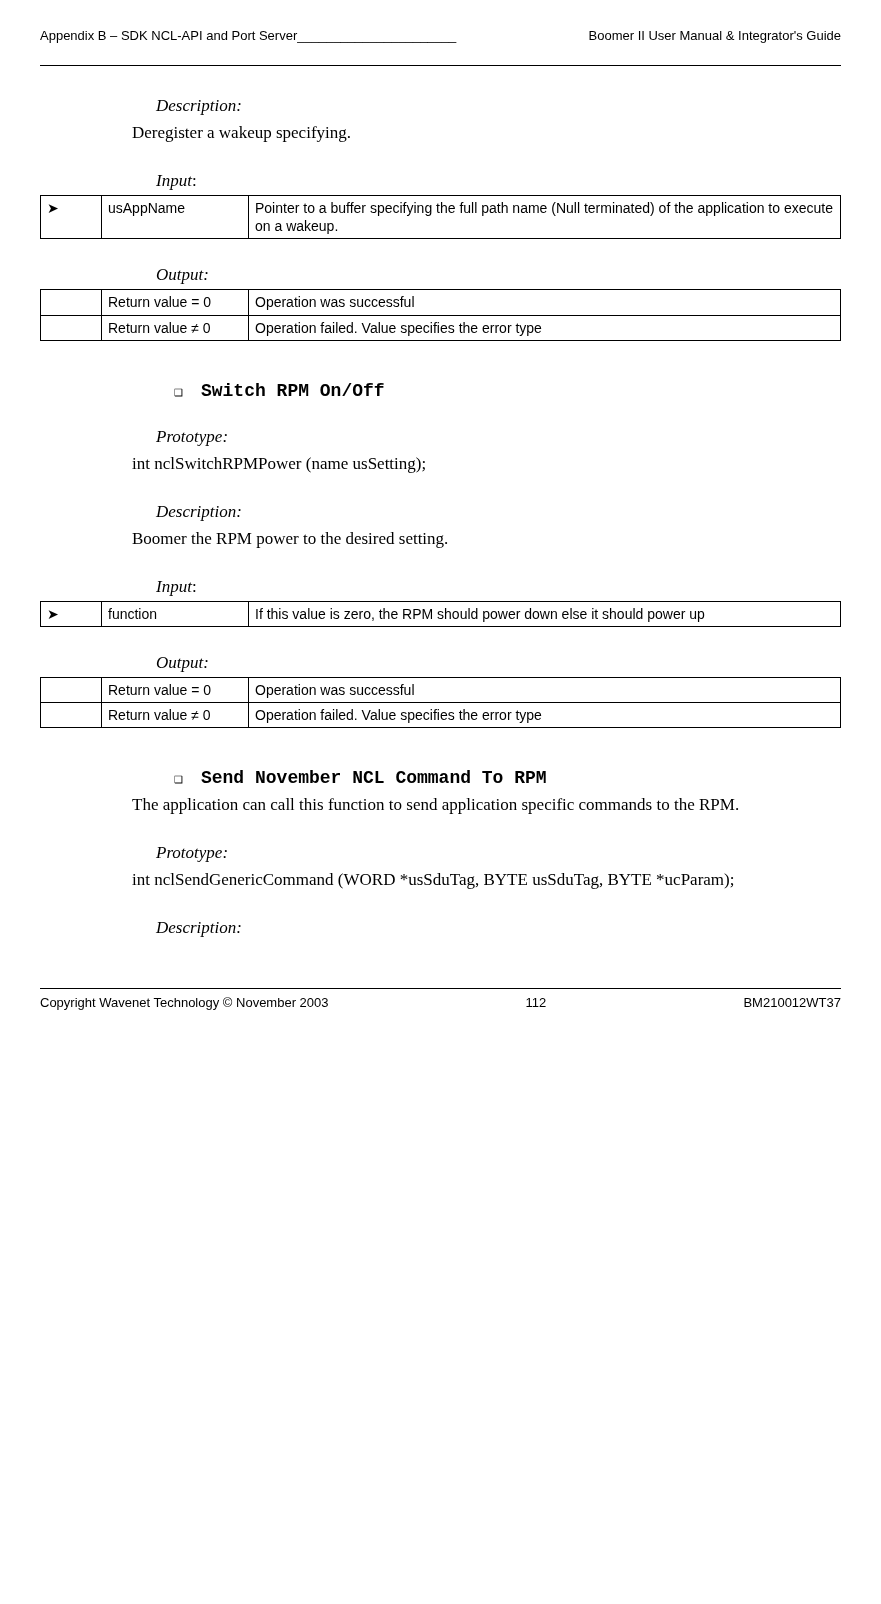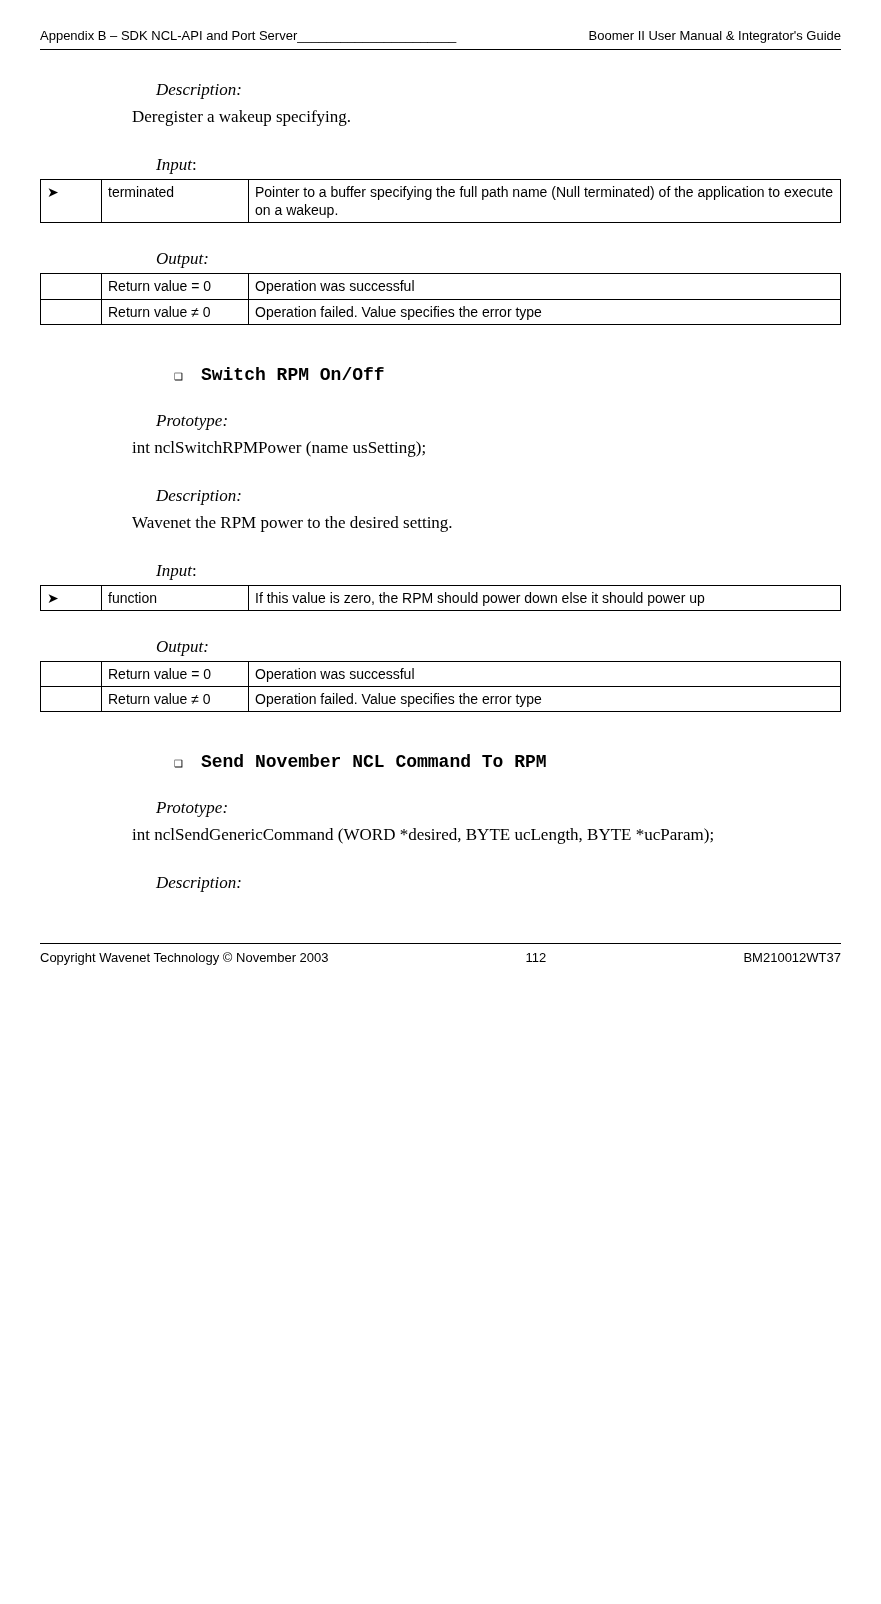--- a/index.html
+++ b/index.html
@@ -10,21 +10,21 @@
     color: #000;
     background: #fff;
     width: 801px;
   }
   .header-line {
     font-family: Arial, Helvetica, sans-serif;
     font-size: 13px;
     display: flex;
     justify-content: space-between;
     white-space: nowrap;
-    margin-bottom: 6px;
+    margin-bottom: 22px;
   }
   hr.top-rule {
     border: none;
     border-top: 1px solid #000;
     margin: 0 0 30px 0;
   }
   hr.bottom-rule {
     border: none;
     border-top: 1px solid #000;
     margin: 36px 0 6px 0;
@@ -103,21 +103,21 @@
   <div class="ital">Description:</div>
   <div class="para">Deregister a wakeup specifying.</div>
 
   <div class="ital">
     <span>Input</span><span style="font-style:normal">:</span>
   </div>
   <table class="spec">
     <tbody>
         <tr>
       <td class="col1 arrow">➤</td>
-      <td class="col2">terminated</td>
+      <td class="col2">usAppName</td>
       <td>Pointer to a buffer specifying the full path name (Null terminated) of the application to execute on a wakeup.</td>
     </tr>
   </tbody>
     </table>
 
   <div class="ital">Output:</div>
   <table class="spec">
     <tbody>
         <tr>
       <td class="col1 arrow"></td>
@@ -134,21 +134,21 @@
 
   <div class="heading-row">
     <span class="heading-bullet">❑</span>
     <span class="heading-text">Switch RPM On/Off</span>
   </div>
 
   <div class="ital">Prototype:</div>
   <div class="para">int nclSwitchRPMPower (name usSetting);</div>
 
   <div class="ital">Description:</div>
-  <div class="para">Wavenet the RPM power to the desired setting.</div>
+  <div class="para">Boomer the RPM power to the desired setting.</div>
 
   <div class="ital">
     <span>Input</span><span style="font-style:normal">:</span>
   </div>
   <table class="spec">
     <tbody>
         <tr>
       <td class="col1 arrow">➤</td>
       <td class="col2">function</td>
       <td>If this value is zero, the RPM should power down else it should power up</td>
@@ -169,23 +169,24 @@
       <td class="col2">Return value  ≠ 0</td>
       <td>Operation failed. Value specifies the error type</td>
     </tr>
   </tbody>
     </table>
 
   <div class="heading-row">
     <span class="heading-bullet">❑</span>
     <span class="heading-text">Send November NCL Command To RPM</span>
   </div>
+  <div class="para">The application can call this function to send application specific commands to the RPM.</div>
 
   <div class="ital">Prototype:</div>
-  <div class="para">int nclSendGenericCommand (WORD *desired, BYTE ucLength, BYTE *ucParam);</div>
+  <div class="para">int nclSendGenericCommand (WORD *usSduTag, BYTE usSduTag, BYTE *ucParam);</div>
 
   <div class="ital" style="margin-bottom:50px">Description:</div>
 
 </div>
 
 <hr class="bottom-rule">
 <div class="footer-line">
   <span>Copyright Wavenet Technology © November 2003</span>
   <span>112</span>
   <span>BM210012WT37</span>

